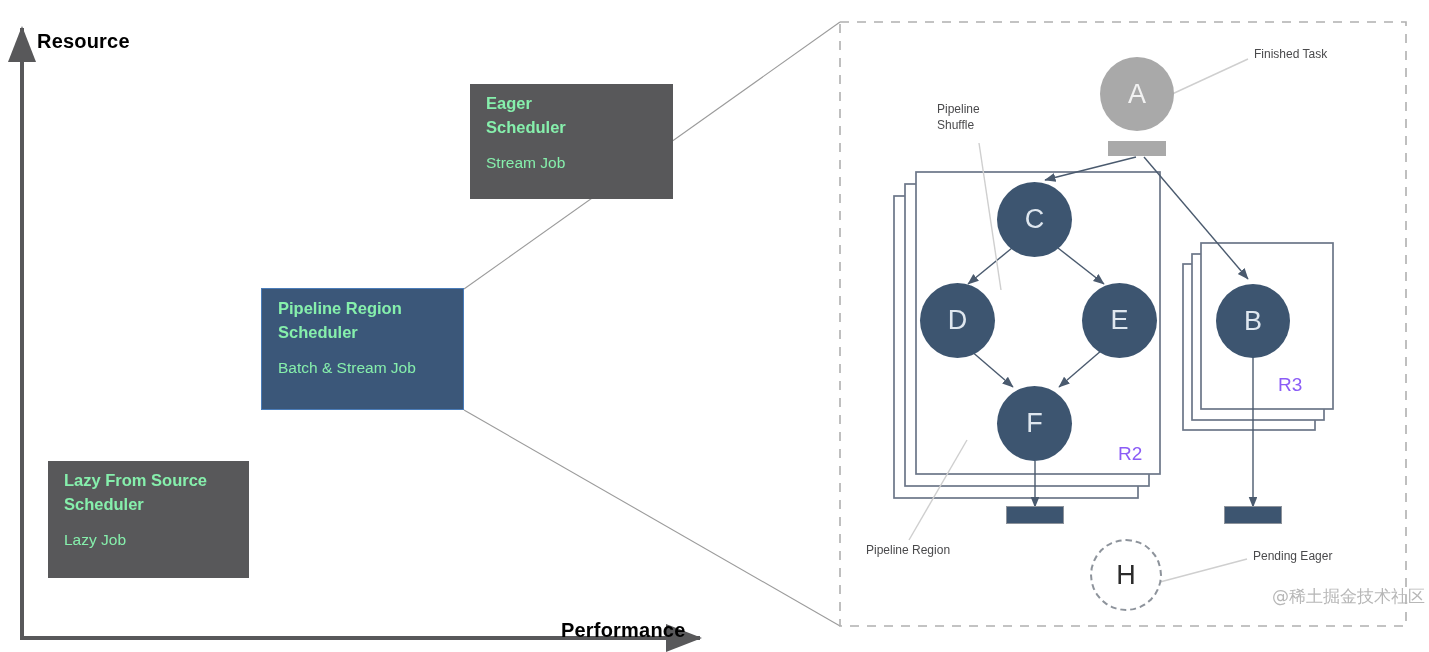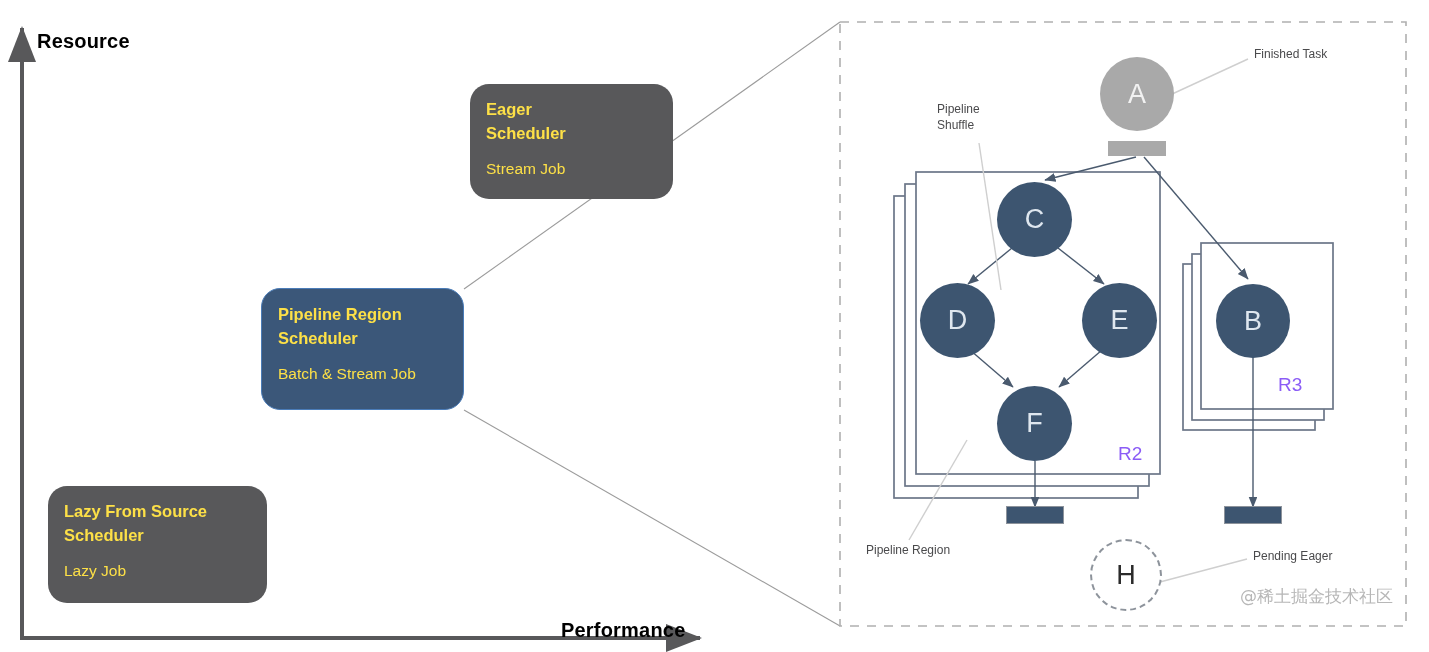--- a/index.html
+++ b/index.html
@@ -35,43 +35,42 @@
     letter-spacing: .2px;
     white-space: nowrap;
   }
   #axis-resource { left: 37px; top: 30px; }
   #axis-performance { left: 561px; top: 619px; }
 
   
   .sched-box {
     position: absolute;
     box-sizing: border-box;
-    padding: 14px 16px 0 16px;
-    color: #fde047;
-    border-radius: 19px;
+    padding: 8px 16px 0 16px;
+    color: #86efac;
   }
   .sched-box .title {
     font-size: 16.5px;
     font-weight: bold;
     line-height: 1.45;
     white-space: pre-line;
   }
   .sched-box .sub {
     font-size: 15.5px;
     font-weight: normal;
     line-height: 1.4;
     margin-top: 12px;
     white-space: nowrap;
   }
   .sched-grey { background: #58585a; }
   .sched-blue { background: #3b5779; border: 1.5px solid #4a7cb8; }
 
   #box-eager   { left: 470px; top: 84px;  width: 203px; height: 115px; }
   #box-pipeline{ left: 261px; top: 288px; width: 203px; height: 122px; }
-  #box-lazy    { left: 48px;  top: 486px; width: 219px; height: 117px; }
+  #box-lazy    { left: 48px;  top: 461px; width: 201px; height: 117px; }
 
   
   .node {
     position: absolute;
     box-sizing: border-box;
     border-radius: 50%;
     display: flex;
     align-items: center;
     justify-content: center;
     font-size: 27px;
@@ -125,21 +124,21 @@
     white-space: pre-line;
   }
   #annot-finished  { left: 1254px; top: 46px; }
   #annot-pipeline-shuffle { left: 937px; top: 101px; }
   #annot-pipeline-region  { left: 866px; top: 542px; }
   #annot-pending   { left: 1253px; top: 548px; }
 
   
   #watermark {
     position: absolute;
-    left: 1240px;
+    left: 1272px;
     top: 585px;
     color: #b7b7b7;
     font-size: 17px;
     white-space: nowrap;
     font-family: "DejaVu Sans", sans-serif;
   }
 </style>
 </head>
 <body>
 

